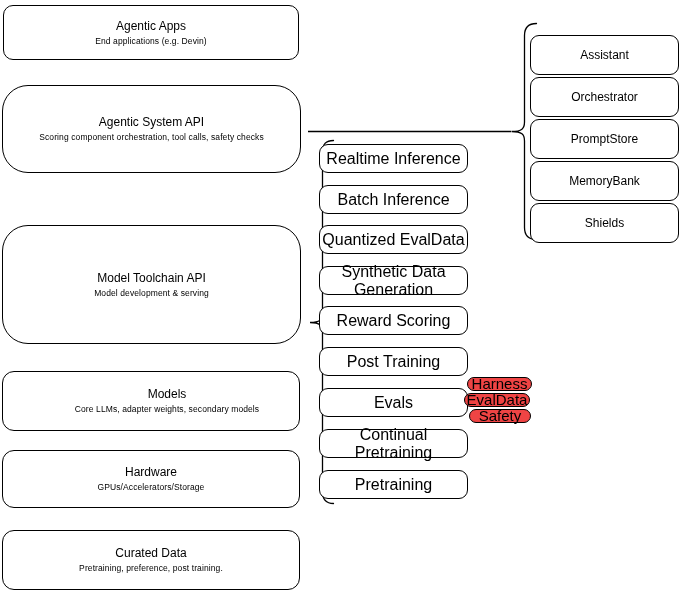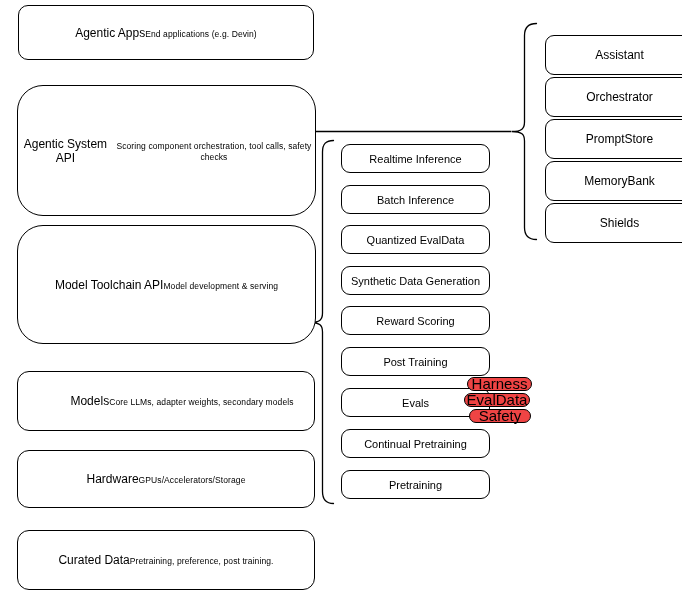--- a/index.html
+++ b/index.html
@@ -4,37 +4,36 @@
 <style>
   html,body{margin:0;padding:0;background:#ffffff;}
   .canvas{
     position:relative;width:682px;height:591px;background:#ffffff;
     font-family:"Liberation Sans", sans-serif;color:#000;overflow:hidden;
   }
   .layer{position:absolute;left:0;top:0;pointer-events:none;}
   .node{
     position:absolute;box-sizing:border-box;
     border:1.2px solid #000;background:#fff;
-    display:flex;align-items:center;justify-content:center;
+    display:flex;flex-direction:column;align-items:center;justify-content:center;
     text-align:center;
-    margin-left:15px;
   }
   .node .title{font-size:12px;line-height:14px;}
   .node .subtitle{font-size:8.5px;line-height:11px;margin-top:3px;letter-spacing:0.1px;}
-  .mid{left:326px;width:149px;height:29px;border-radius:9px;font-size:11px;}
+  .mid{left:319px;width:149px;height:29px;border-radius:9px;font-size:16px;}
   .rgt{left:530px;width:149px;height:40px;border-radius:9px;font-size:12px;}
   .pill{
     position:absolute;box-sizing:border-box;height:14px;
     border:1.1px solid #000;background:#ef4444;border-radius:8px;
     display:flex;align-items:center;justify-content:center;
     font-size:15px;line-height:12px;
   }
   
   .lb1{left:3px;top:5px;width:296px;height:55px;border-radius:10px;}
-  .lb2{left:2px;top:85px;width:299px;height:131px;border-radius:26px;}
+  .lb2{left:2px;top:85px;width:299px;height:88px;border-radius:26px;}
   .lb3{left:2px;top:225px;width:299px;height:119px;border-radius:26px;}
   .lb4{left:2px;top:371px;width:298px;height:60px;border-radius:12px;padding-left:32px;}
   .lb5{left:2px;top:450px;width:298px;height:58px;border-radius:12px;}
   .lb6{left:2px;top:530px;width:298px;height:60px;border-radius:12px;}
 </style>
 </head>
 <body>
 
 <div class="canvas">
 

